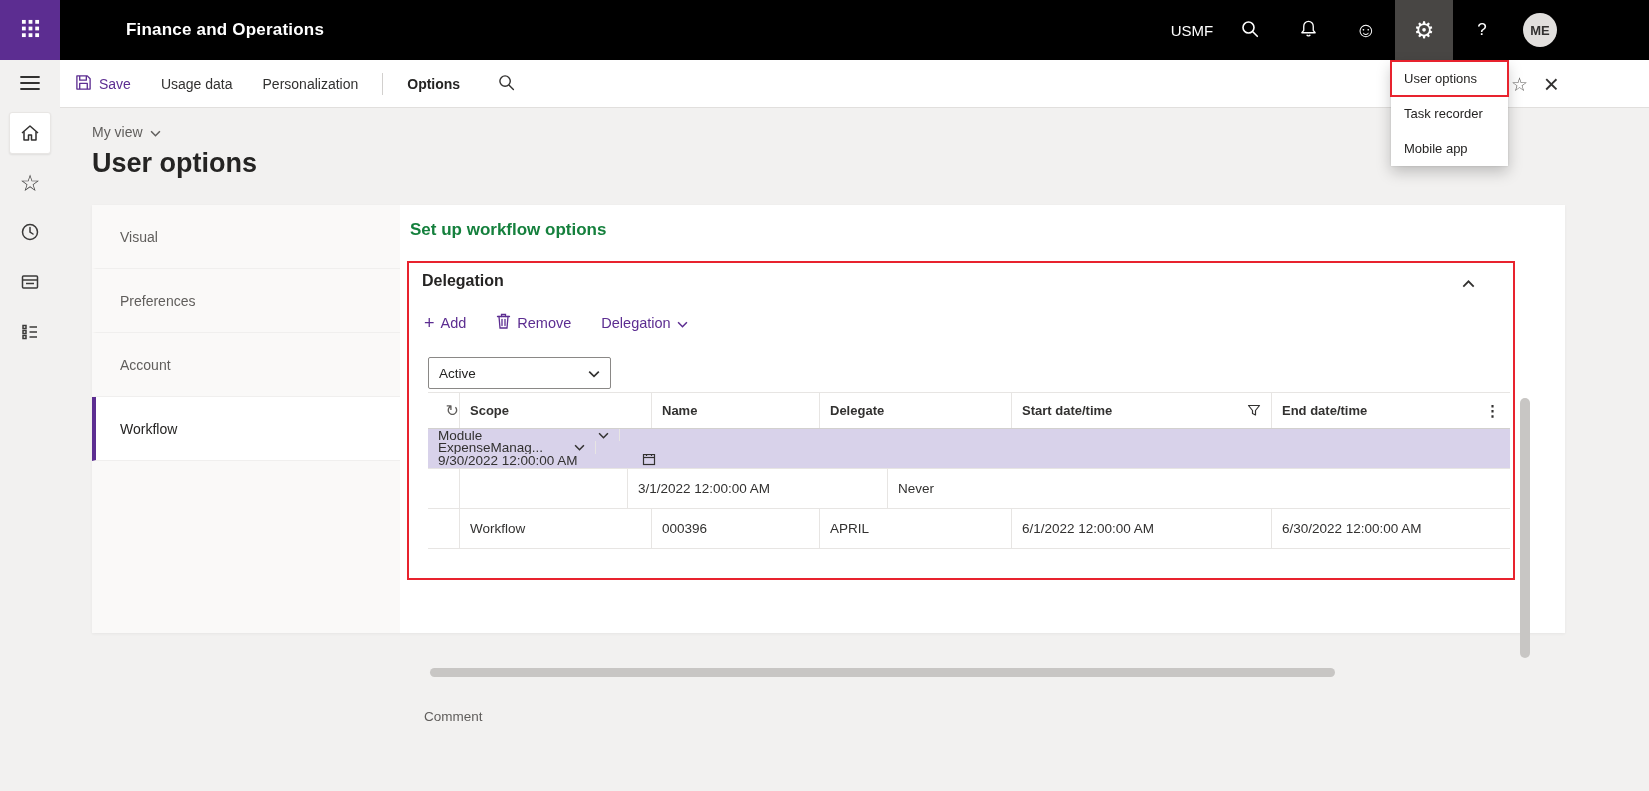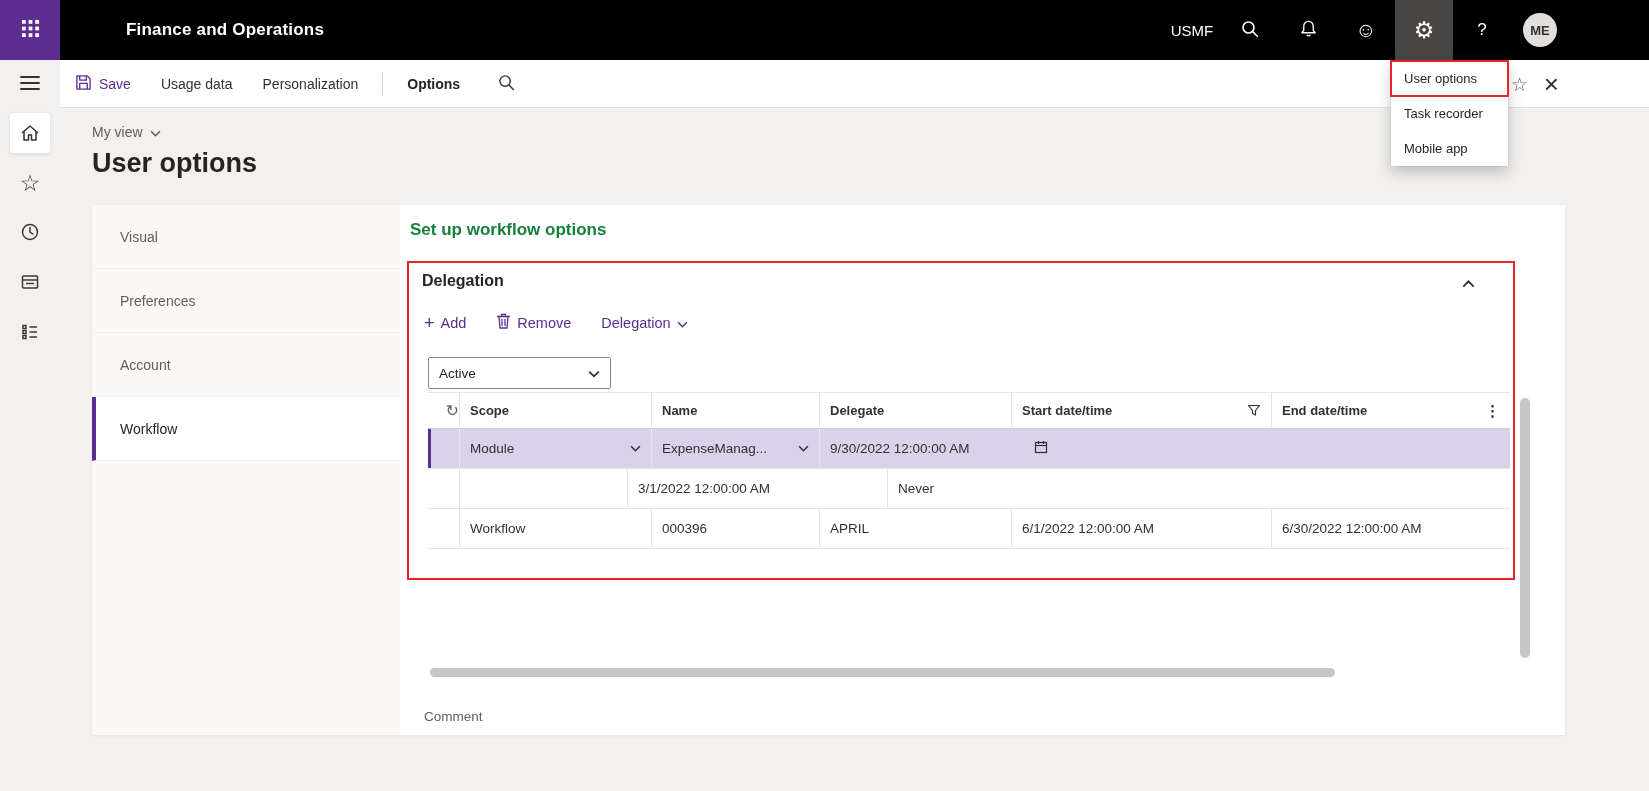--- a/index.html
+++ b/index.html
@@ -38,42 +38,42 @@
   .rail-btn { width:60px; height:48px; display:flex; align-items:center; justify-content:center; color:#3b3a39; background:none; border:none; cursor:pointer; }
   .rail-btn.slot { height:50px; }
   .home-tile { width:42px; height:42px; background:#fff; border:1px solid #e8e6e4; border-radius:3px; display:flex; align-items:center; justify-content:center; box-shadow:0 1px 2px rgba(0,0,0,.08); }
   .rail-star { font-size:23px; color:#3b3a39; line-height:1; }
 
   
   .view-selector { position:absolute; left:92px; top:124px; font-size:14px; color:#605e5c; display:flex; align-items:center; gap:7px; cursor:pointer; background:none; border:none; font-family:inherit; }
   .page-title { position:absolute; left:92px; top:148px; font-size:27px; font-weight:600; color:#252423; }
 
   
-  .card { position:absolute; left:92px; top:205px; width:1473px; height:530px; background:#fff; box-shadow:0 1px 3px rgba(0,0,0,.05); }
+  .card { position:absolute; left:92px; top:205px; width:1473px; height:428px; background:#fff; box-shadow:0 1px 3px rgba(0,0,0,.05); }
   .tabs-col { position:absolute; left:0; top:0; width:308px; height:100%; background:#faf9f8; }
   .tab-item { height:64px; display:flex; align-items:center; padding-left:24px; font-size:14px; color:#605e5c; cursor:pointer; border-left:4px solid transparent; border-bottom:1px solid #f0efee; background:transparent; width:100%; font-family:inherit; text-align:left; border-top:none; border-right:none; }
   .tab-item.active { background:#fff; border-left-color:var(--accent); color:#252423; }
 
   
   .content-heading { position:absolute; left:410px; top:220px; font-size:17px; font-weight:700; color:#15803d; }
   .annotation-box { position:absolute; border:2px solid var(--annotation); pointer-events:none; z-index:40; }
   .annotation-delegation { left:407px; top:261px; width:1108px; height:319px; }
   .section-title { position:absolute; left:422px; top:272px; font-size:16px; font-weight:700; color:#252423; }
   .collapse-btn { position:absolute; left:1458px; top:272px; background:none; border:none; cursor:pointer; color:#323130; padding:4px; }
   .section-toolbar { position:absolute; left:424px; top:313px; display:flex; gap:30px; align-items:center; }
   .tool-btn { display:flex; align-items:center; gap:6px; color:var(--accent); font-size:14.5px; background:none; border:none; cursor:pointer; font-family:inherit; }
   .plus-glyph { font-size:18px; line-height:1; font-weight:400; }
 
   .status-combo { position:absolute; left:428px; top:357px; width:183px; height:32px; border:1px solid #8a8886; border-radius:2px; background:#fff; display:flex; align-items:center; justify-content:space-between; padding:0 10px; font-size:13.5px; color:#252423; cursor:pointer; font-family:inherit; }
 
   
   .grid { position:absolute; left:428px; top:392px; width:1082px; background:#fff; color:#323130; }
   .g-header { display:flex; height:37px; border-top:1px solid #e7e5e3; border-bottom:1px solid #d2d0ce; font-size:13px; font-weight:700; color:#323130; }
   .g-row { display:flex; height:40px; border-bottom:1px solid #e7e5e3; font-size:13.5px; }
-  .g-row.selected { background:var(--selected-row); }
+  .g-row.selected { background:var(--selected-row);flex-direction:column; }
   .g-cell { display:flex; align-items:center; padding:0 10px; border-right:1px solid #e7e5e3; position:relative; overflow:hidden; white-space:nowrap; }
   .g-header .g-cell { font-weight:600; }
   .c0 { width:32px; justify-content:center; padding:0; }
   .c1 { width:192px; }
   .c2 { width:168px; }
   .c3 { width:192px; }
   .c4 { width:260px; }
   .c5 { width:238px; border-right:none;align-items:center; }
   .sel-bar { position:absolute; left:0; top:0; width:3px; height:100%; background:var(--accent); }
   .cell-chevron { margin-left:auto; display:flex; color:#323130; }

